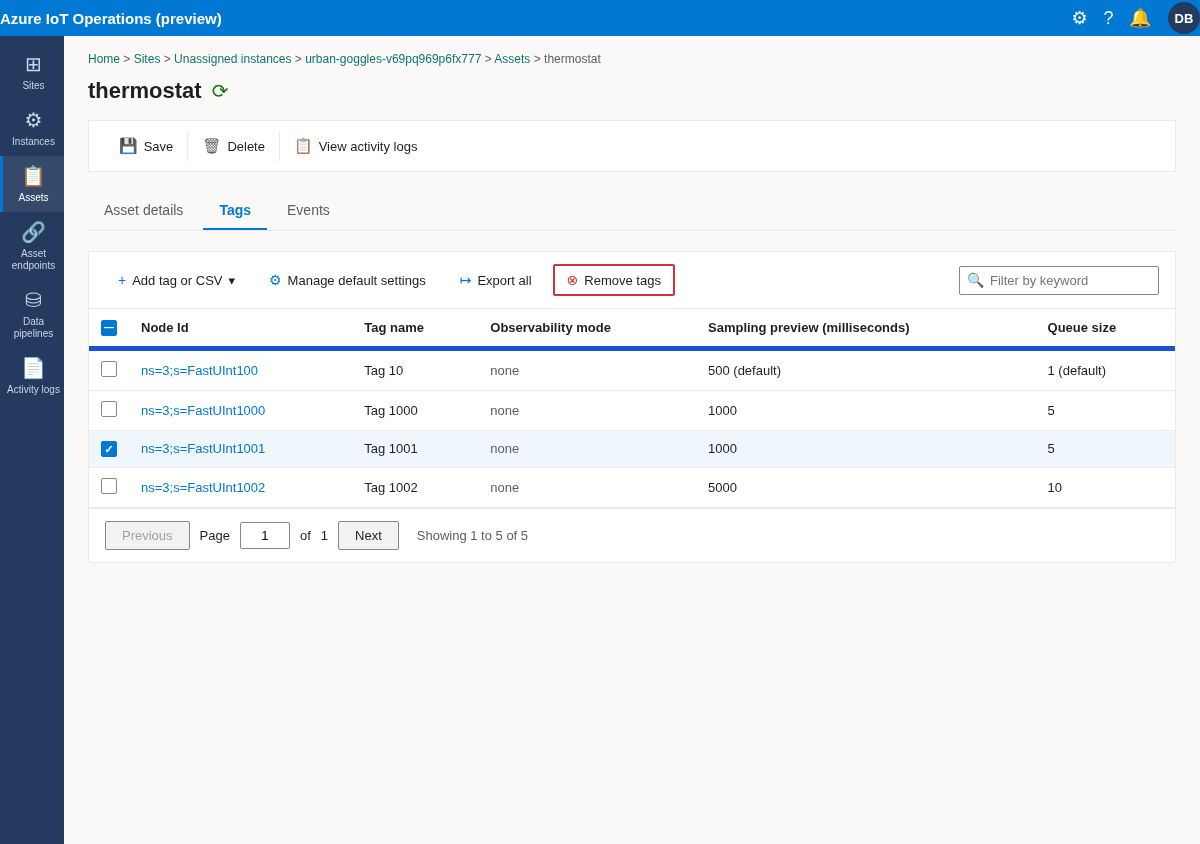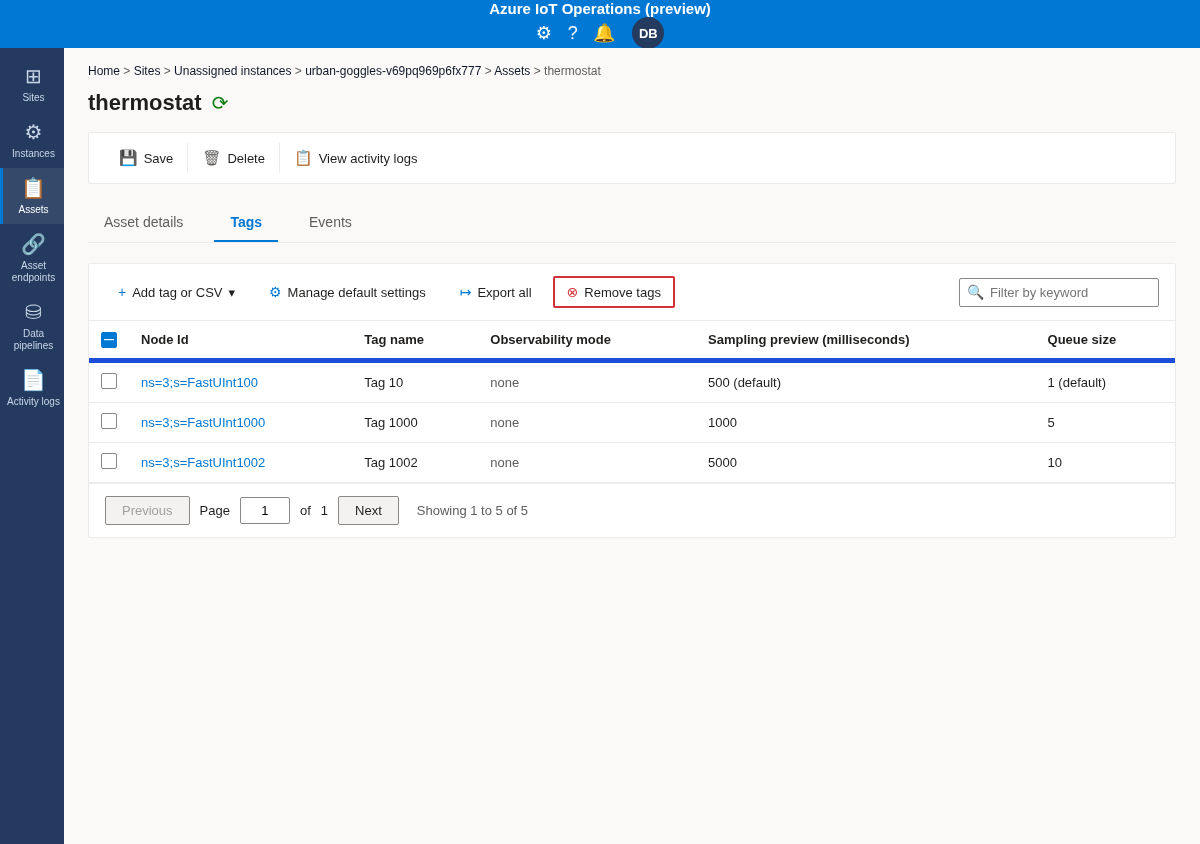--- a/index.html
+++ b/index.html
@@ -2,26 +2,25 @@
 <html><head>
   <meta charset="utf-8">
   <style>
     * { box-sizing: border-box; margin: 0; padding: 0; }
     body { font-family: 'Segoe UI', Arial, sans-serif; font-size: 13px; background: #f3f2f1; display: flex; flex-direction: column; height: 844px; width: 1200px; overflow: hidden; }
 
     
     .topbar {
       background: #0078d4;
       color: white;
-      height: 48px;
+      height: 36px;
       display: flex;
       align-items: center;
       padding: 0 0;
       flex-shrink: 0;
-      flex-direction: column;
     }
     .topbar-title { font-size: 15px; font-weight: 600; flex: 1; }
     .topbar-icons { display: flex; align-items: center; gap: 16px; }
     .topbar-icon { color: white; cursor: pointer; font-size: 18px; }
     .avatar { width: 32px; height: 32px; border-radius: 50%; background: #243a5e; color: white; display: flex; align-items: center; justify-content: center; font-size: 13px; font-weight: 600; cursor: pointer; }
 
     
     .main-layout { display: flex; flex: 1; overflow: hidden; }
 
     
@@ -47,21 +46,21 @@
     }
     .sidebar-item.active { color: white; border-left: 3px solid #0078d4; background: rgba(255,255,255,0.08); }
     .sidebar-item-icon { font-size: 20px; }
     .sidebar-item-label { font-size: 10px; text-align: center; line-height: 1.2; }
 
     
     .content { flex: 1; background: #faf9f8; overflow-y: auto; padding: 16px 24px; }
 
     
     .breadcrumb { font-size: 12px; color: #605e5c; margin-bottom: 12px; }
-    .breadcrumb a { color: #0f172a; text-decoration: none; cursor: pointer; }
+    .breadcrumb a { color: #0f766e; text-decoration: none; cursor: pointer; }
     .breadcrumb span { color: #605e5c; }
 
     
     .page-title-row { display: flex; align-items: center; gap: 10px; margin-bottom: 16px; }
     .page-title { font-size: 22px; font-weight: 600; color: #201f1e; }
     .status-icon { color: #107c10; font-size: 20px; }
 
     
     .toolbar {
       background: white;
@@ -82,21 +81,21 @@
       color: #201f1e;
       background: none;
       border: none;
       font-size: 13px;
       border-right: 1px solid #edebe9;
     }
     .toolbar-btn:last-child { border-right: none; }
     .toolbar-btn-icon { font-size: 15px; color: #605e5c; }
 
     
-    .tabs { display: flex; gap: 15px; border-bottom: 1px solid #edebe9; margin-bottom: 20px; }
+    .tabs { display: flex; gap: 4px; border-bottom: 1px solid #edebe9; margin-bottom: 20px; }
     .tab {
       padding: 10px 16px;
       cursor: pointer;
       color: #605e5c;
       font-size: 14px;
       border-bottom: 2px solid transparent;
     }
     .tab.active { color: #0078d4; border-bottom: 2px solid #0078d4; font-weight: 600; }
 
     
@@ -351,20 +350,28 @@
             <td>1 (default)</td>
           </tr>
           <tr>
             <td><div class="checkbox"></div></td>
             <td><a>ns=3;s=FastUInt1000</a></td>
             <td>Tag 1000</td>
             <td class="muted">none</td>
             <td>1000</td>
             <td>5</td>
           </tr>
+          <tr class="selected">
+            <td><div class="checkbox checked"></div></td>
+            <td><a>ns=3;s=FastUInt1001</a></td>
+            <td>Tag 1001</td>
+            <td class="muted">none</td>
+            <td>1000</td>
+            <td>5</td>
+          </tr>
           <tr>
             <td><div class="checkbox"></div></td>
             <td><a>ns=3;s=FastUInt1002</a></td>
             <td>Tag 1002</td>
             <td class="muted">none</td>
             <td>5000</td>
             <td>10</td>
           </tr>
         </tbody>
       </table>

